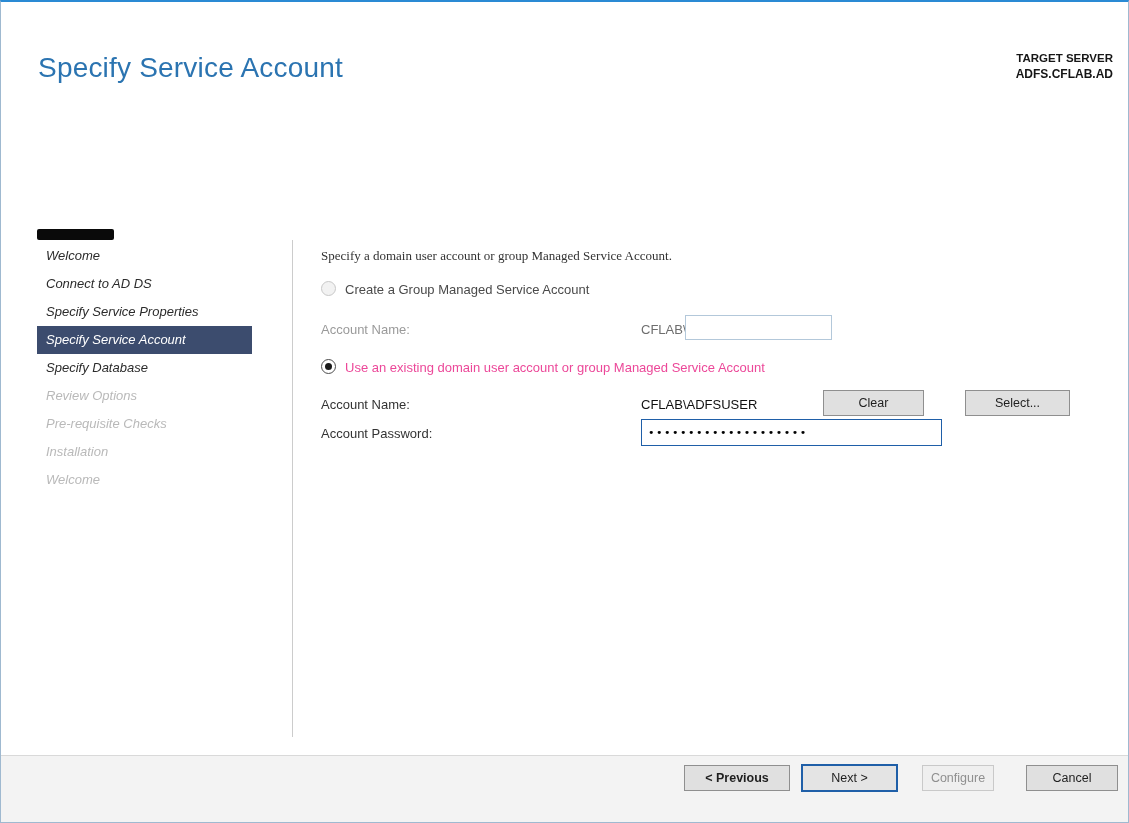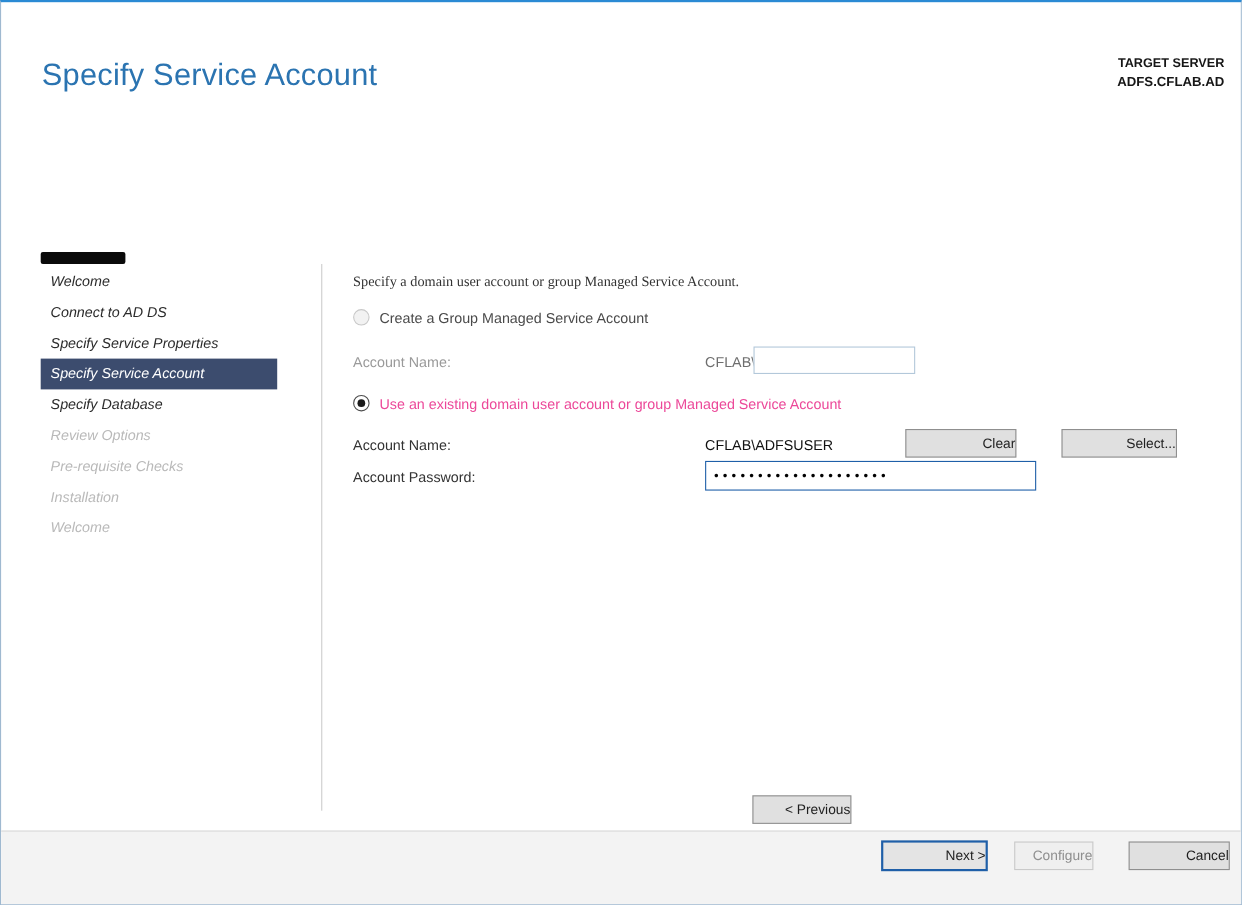--- a/index.html
+++ b/index.html
@@ -103,21 +103,21 @@
   }
   .password-input {
     position: absolute; background: #ffffff;
     border: 1px solid #1f5fa8; font-size: 11px; letter-spacing: 1.5px;
     padding: 0 6px; color: #000;
     font-family: "DejaVu Sans", sans-serif;
   }
   .btn {
     position: absolute; height: 26px;
     background: #e0e0e0; border: 1px solid #8f8f8f;
-    font-size: 12.5px; color: #1f1f1f; text-align: right;
+    font-size: 12.5px; color: #1f1f1f; text-align: center;
     font-family: "Liberation Sans", sans-serif;
     cursor: default;
   }
   .btn.focused { border: 2px solid #1f5fa8; background: #e4e4e4; }
   .btn.disabled { background: #efefef; border: 1px solid #c9c9c9; color: #8f8f8f; }
   
   .footer-bar {
     position: absolute; left: 0; right: 0; top: 753px; bottom: 0;
     background: #f3f3f3; border-top: 1px solid #d9d9d9;
   }
@@ -162,18 +162,18 @@
 
   <div class="content-text" style="left:320px; top:395px;">Account Name:</div>
   <div class="content-text" style="left:640px; top:395px; color:#111;">CFLAB\ADFSUSER</div>
   <button class="btn" style="left:822px; top:388px; width:101px;">Clear</button>
   <button class="btn" style="left:964px; top:388px; width:105px;">Select...</button>
 
   <div class="content-text" style="left:320px; top:424px;">Account Password:</div>
   <input class="password-input" style="left: 640px; top: 417px; width: 301px; height: 27px;" readonly="" value="••••••••••••••••••••">
 
   <div class="footer-bar"></div>
-  <button class="btn" style="left:683px; top:721px; width:90px;">&lt; Previous</button>
+  <button class="btn" style="left:683px; top:763px; width:106px;font-weight:bold;">&lt; Previous</button>
   <button class="btn focused" style="left:800px; top:762px; width:97px; height:28px;">Next &gt;</button>
   <button class="btn disabled" style="left:921px; top:763px; width:72px;">Configure</button>
   <button class="btn" style="left:1025px; top:763px; width:92px;">Cancel</button>
 
 </div>
 
 </body></html>

